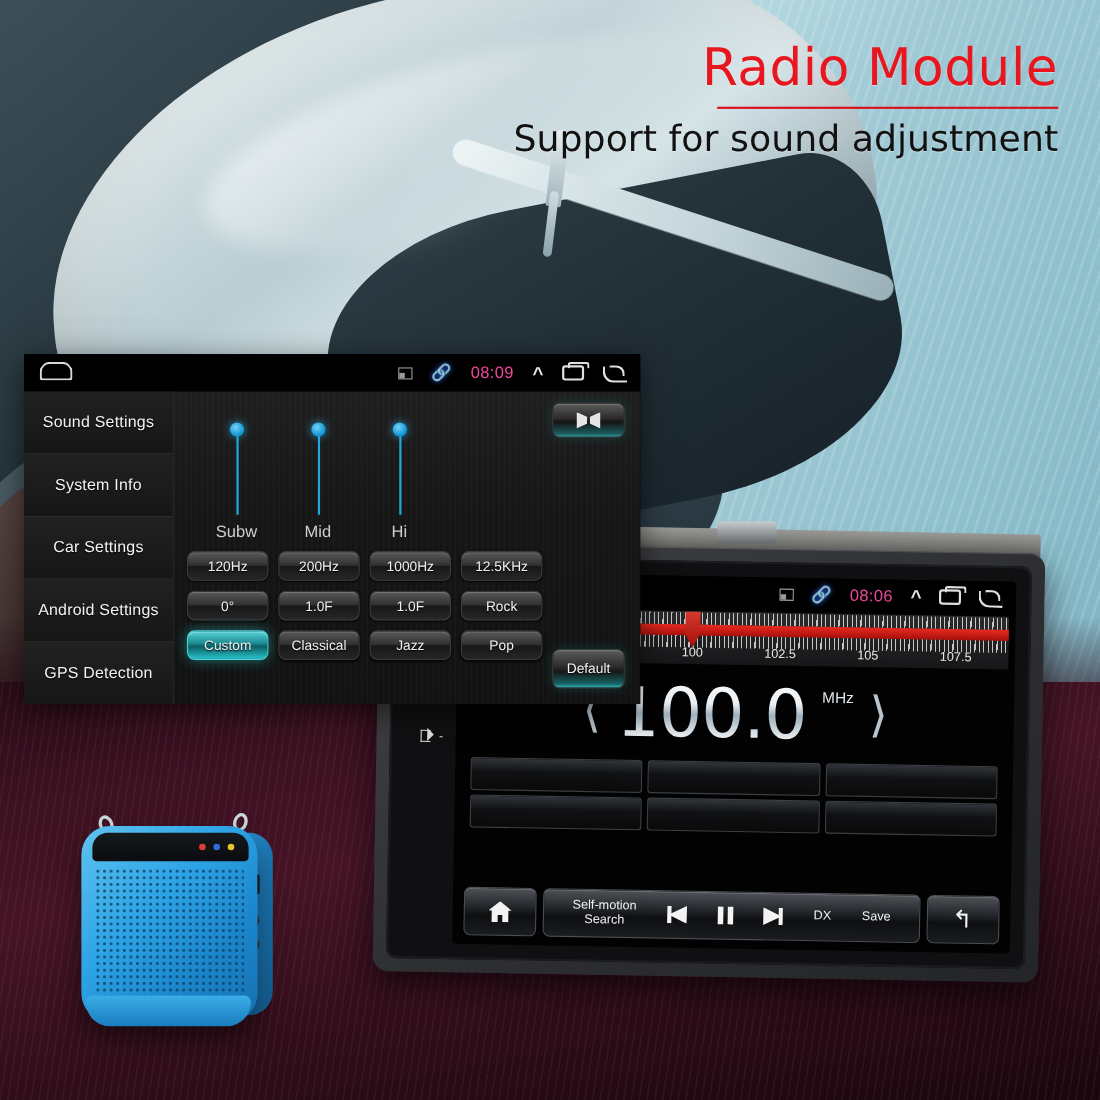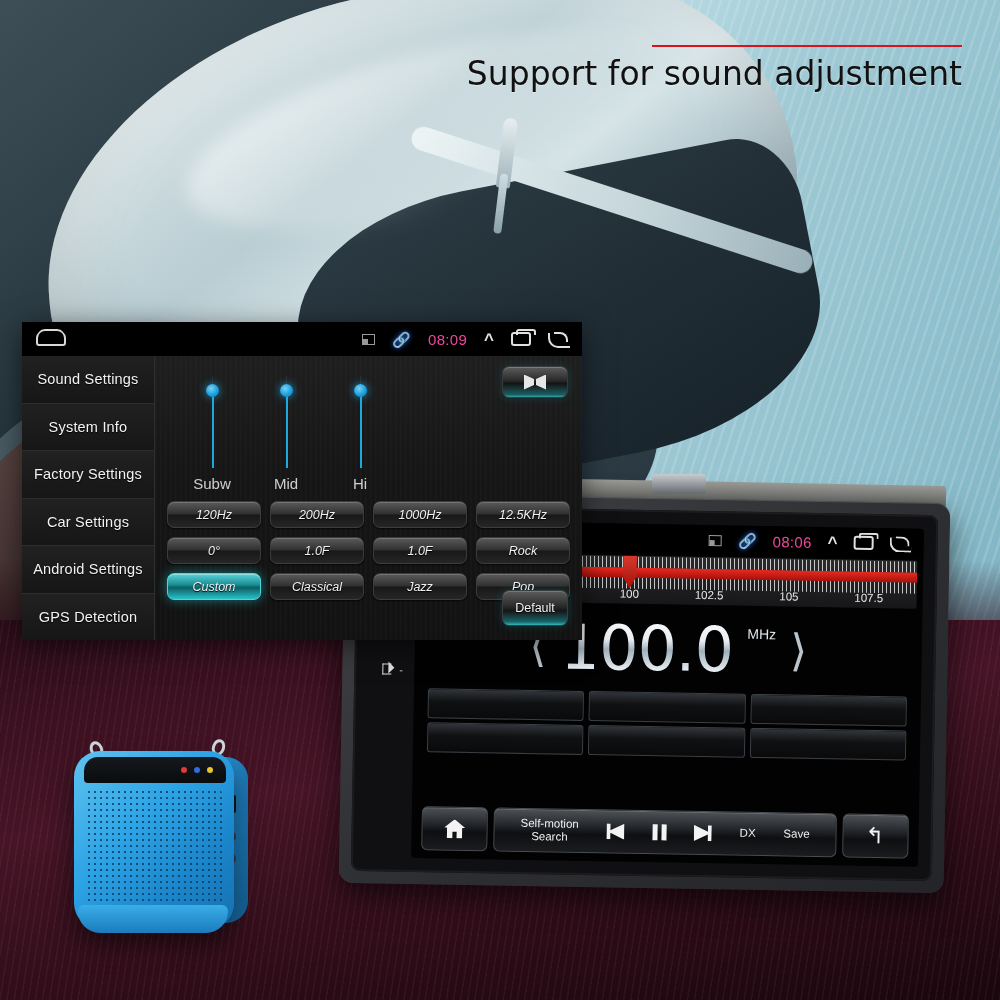--- a/index.html
+++ b/index.html
@@ -188,28 +188,27 @@
   .slider-knob {
     position:absolute; left:-6px; top:8px; width:13px; height:13px;
     border-radius:50%;
     background:radial-gradient(circle at 40% 35%, #79d2f5 0%, #1b9fdb 55%, #0d7fb8 100%);
     box-shadow:0 0 8px rgba(40,170,230,.8);
   }
   .slider-label { margin-top:7px; color:#cfcfcf; font-size:15px; }
 
   .btn-row { display:flex; gap:9px; margin-top:9px; }
   .eqbtn {
-    width:94px; height:27px; border-radius:7px;
+    width:74px; height:27px; border-radius:7px;
     background:linear-gradient(180deg,#5a5a5a 0%, #303030 48%, #181818 52%, #262626 100%);
     border:1px solid #3c3c3c;
     color:#f1f1f1; font-size:12.5px;
     display:flex; align-items:center; justify-content:center;
     box-shadow:inset 0 1px 0 rgba(255,255,255,.17), 0 1px 2px rgba(0,0,0,.7);
     text-shadow:0 1px 1px #000;
-    font-style:italic;
   }
   .eqbtn.active {
     background:linear-gradient(180deg,#58d3d8 0%, #1c8f95 42%, #0d5f66 55%, #29c2c9 100%);
     border:1px solid #4fd4d9;
     box-shadow:inset 0 1px 0 rgba(255,255,255,.35), 0 0 12px rgba(40,210,215,.5);
   }
   #default-btn {
     position:absolute; right:14px; bottom:14px; width:66px; height:36px;
     border-radius:7px;
     background:linear-gradient(180deg,#5c5c5c 0%,#2b2b2b 45%,#161616 58%,#176366 90%,#31b5ba 100%);
@@ -404,20 +403,21 @@
   <div class="car-roof"></div>
   <div class="car-window-rear"></div>
   <div class="car-pillar"></div>
   <div class="car-roof-sheen"></div>
   <div class="antenna"></div>
   <div class="bg-desk-blend"></div>
   <div class="bg-desk"></div>
 </div>
 
 <div id="headings">
+  <div id="title">Radio Module</div>
   <div id="title-rule"></div>
   <div id="subtitle">Support for sound adjustment</div>
 </div>
 
 <div id="unit-sound">
 
   <div class="statusbar">
     <div class="sb-home"></div>
     <div class="sb-spacer"></div>
     <div class="sb-right">
@@ -430,23 +430,20 @@
     </div>
   </div>
 
   <div class="sound-body">
     <div id="menu-list">
       <div class="menu-item">
           <span>Sound Settings</span>
         </div>
       <div class="menu-item">
           <span>System Info</span>
-        </div>
-      <div class="menu-item">
-          <span>Factory Settings</span>
         </div>
       <div class="menu-item">
           <span>Car Settings</span>
         </div>
       <div class="menu-item">
           <span>Android Settings</span>
         </div>
       <div class="menu-item">
           <span>GPS Detection</span>
         </div>

